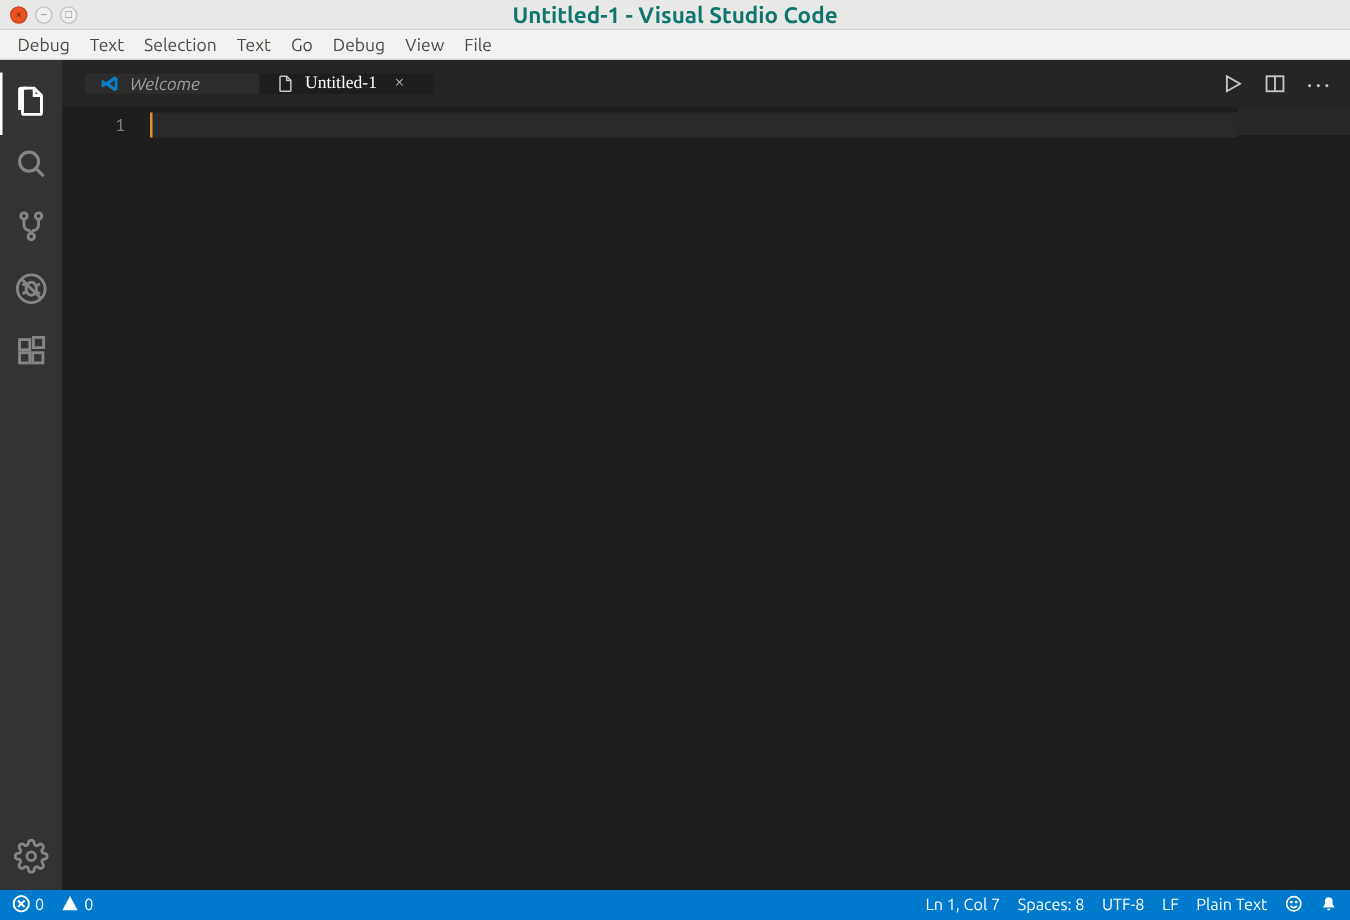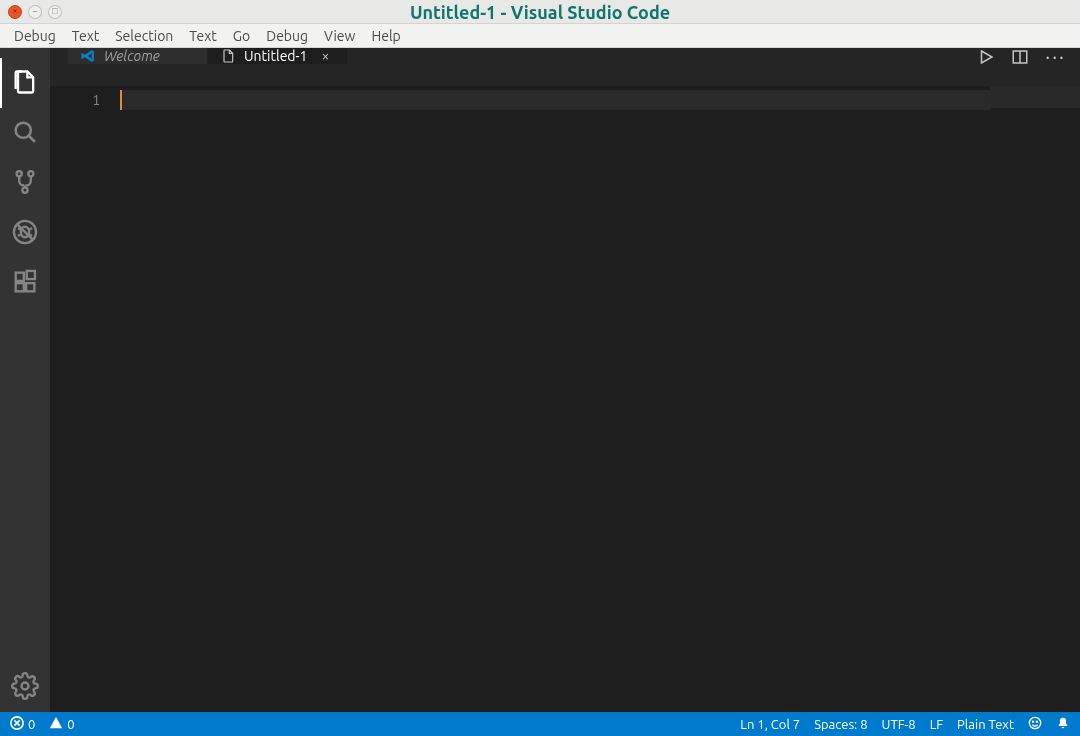--- a/index.html
+++ b/index.html
@@ -118,38 +118,39 @@
       flex-direction: column;
       background: #1e1e1e;
       min-width: 0;
     }
 
     
     .tabs-bar {
       height: 38px;
       background: #252526;
       display: flex;
-      align-items: flex-start;
+      align-items: center;
     }
     .tabs-left-spacer { width: 18px; }
     .tab {
       display: flex;
       align-items: center;
       padding: 0 12px;
       gap: 8px;
       color: #969696;
       background: #2d2d2d;
       font-size: 14px;
       border-right: 1px solid #252526;
       min-width: 140px;
       cursor: default;
     }
     .tab.active {
       background: #1e1e1e;
       color: #ffffff;
+      font-family: Liberation Serif, serif;
     }
     .tab.welcome {
       font-style: italic;
       color: #a0a0a0;
     }
     .tab .tab-icon { display:flex; align-items:center;}
     .tab .tab-icon svg { width: 16px; height: 16px; }
     .tab .close-icon { color:#c5c5c5; margin-left:6px; font-size:14px;}
     .tabs-spacer { flex:1; }
     .tab-actions {
@@ -249,21 +250,21 @@
 </div>
 
 <div class="menubar">
   <div class="menu-item">Debug</div>
   <div class="menu-item">Text</div>
   <div class="menu-item">Selection</div>
   <div class="menu-item">Text</div>
   <div class="menu-item">Go</div>
   <div class="menu-item">Debug</div>
   <div class="menu-item">View</div>
-  <div class="menu-item">Help</div>
+  <div class="menu-item">File</div>
 </div>
 
 <div class="workbench">
 
   <div class="activity-bar">
     <div class="activity-top">
       <div class="activity-item active">
         <span>
           <svg viewBox="0 0 24 24" fill="none" stroke="currentColor" stroke-width="2">
             <path d="M14 3 H7 a1 1 0 0 0 -1 1 v16 a1 1 0 0 0 1 1 h11 a1 1 0 0 0 1 -1 V8 z"></path>

